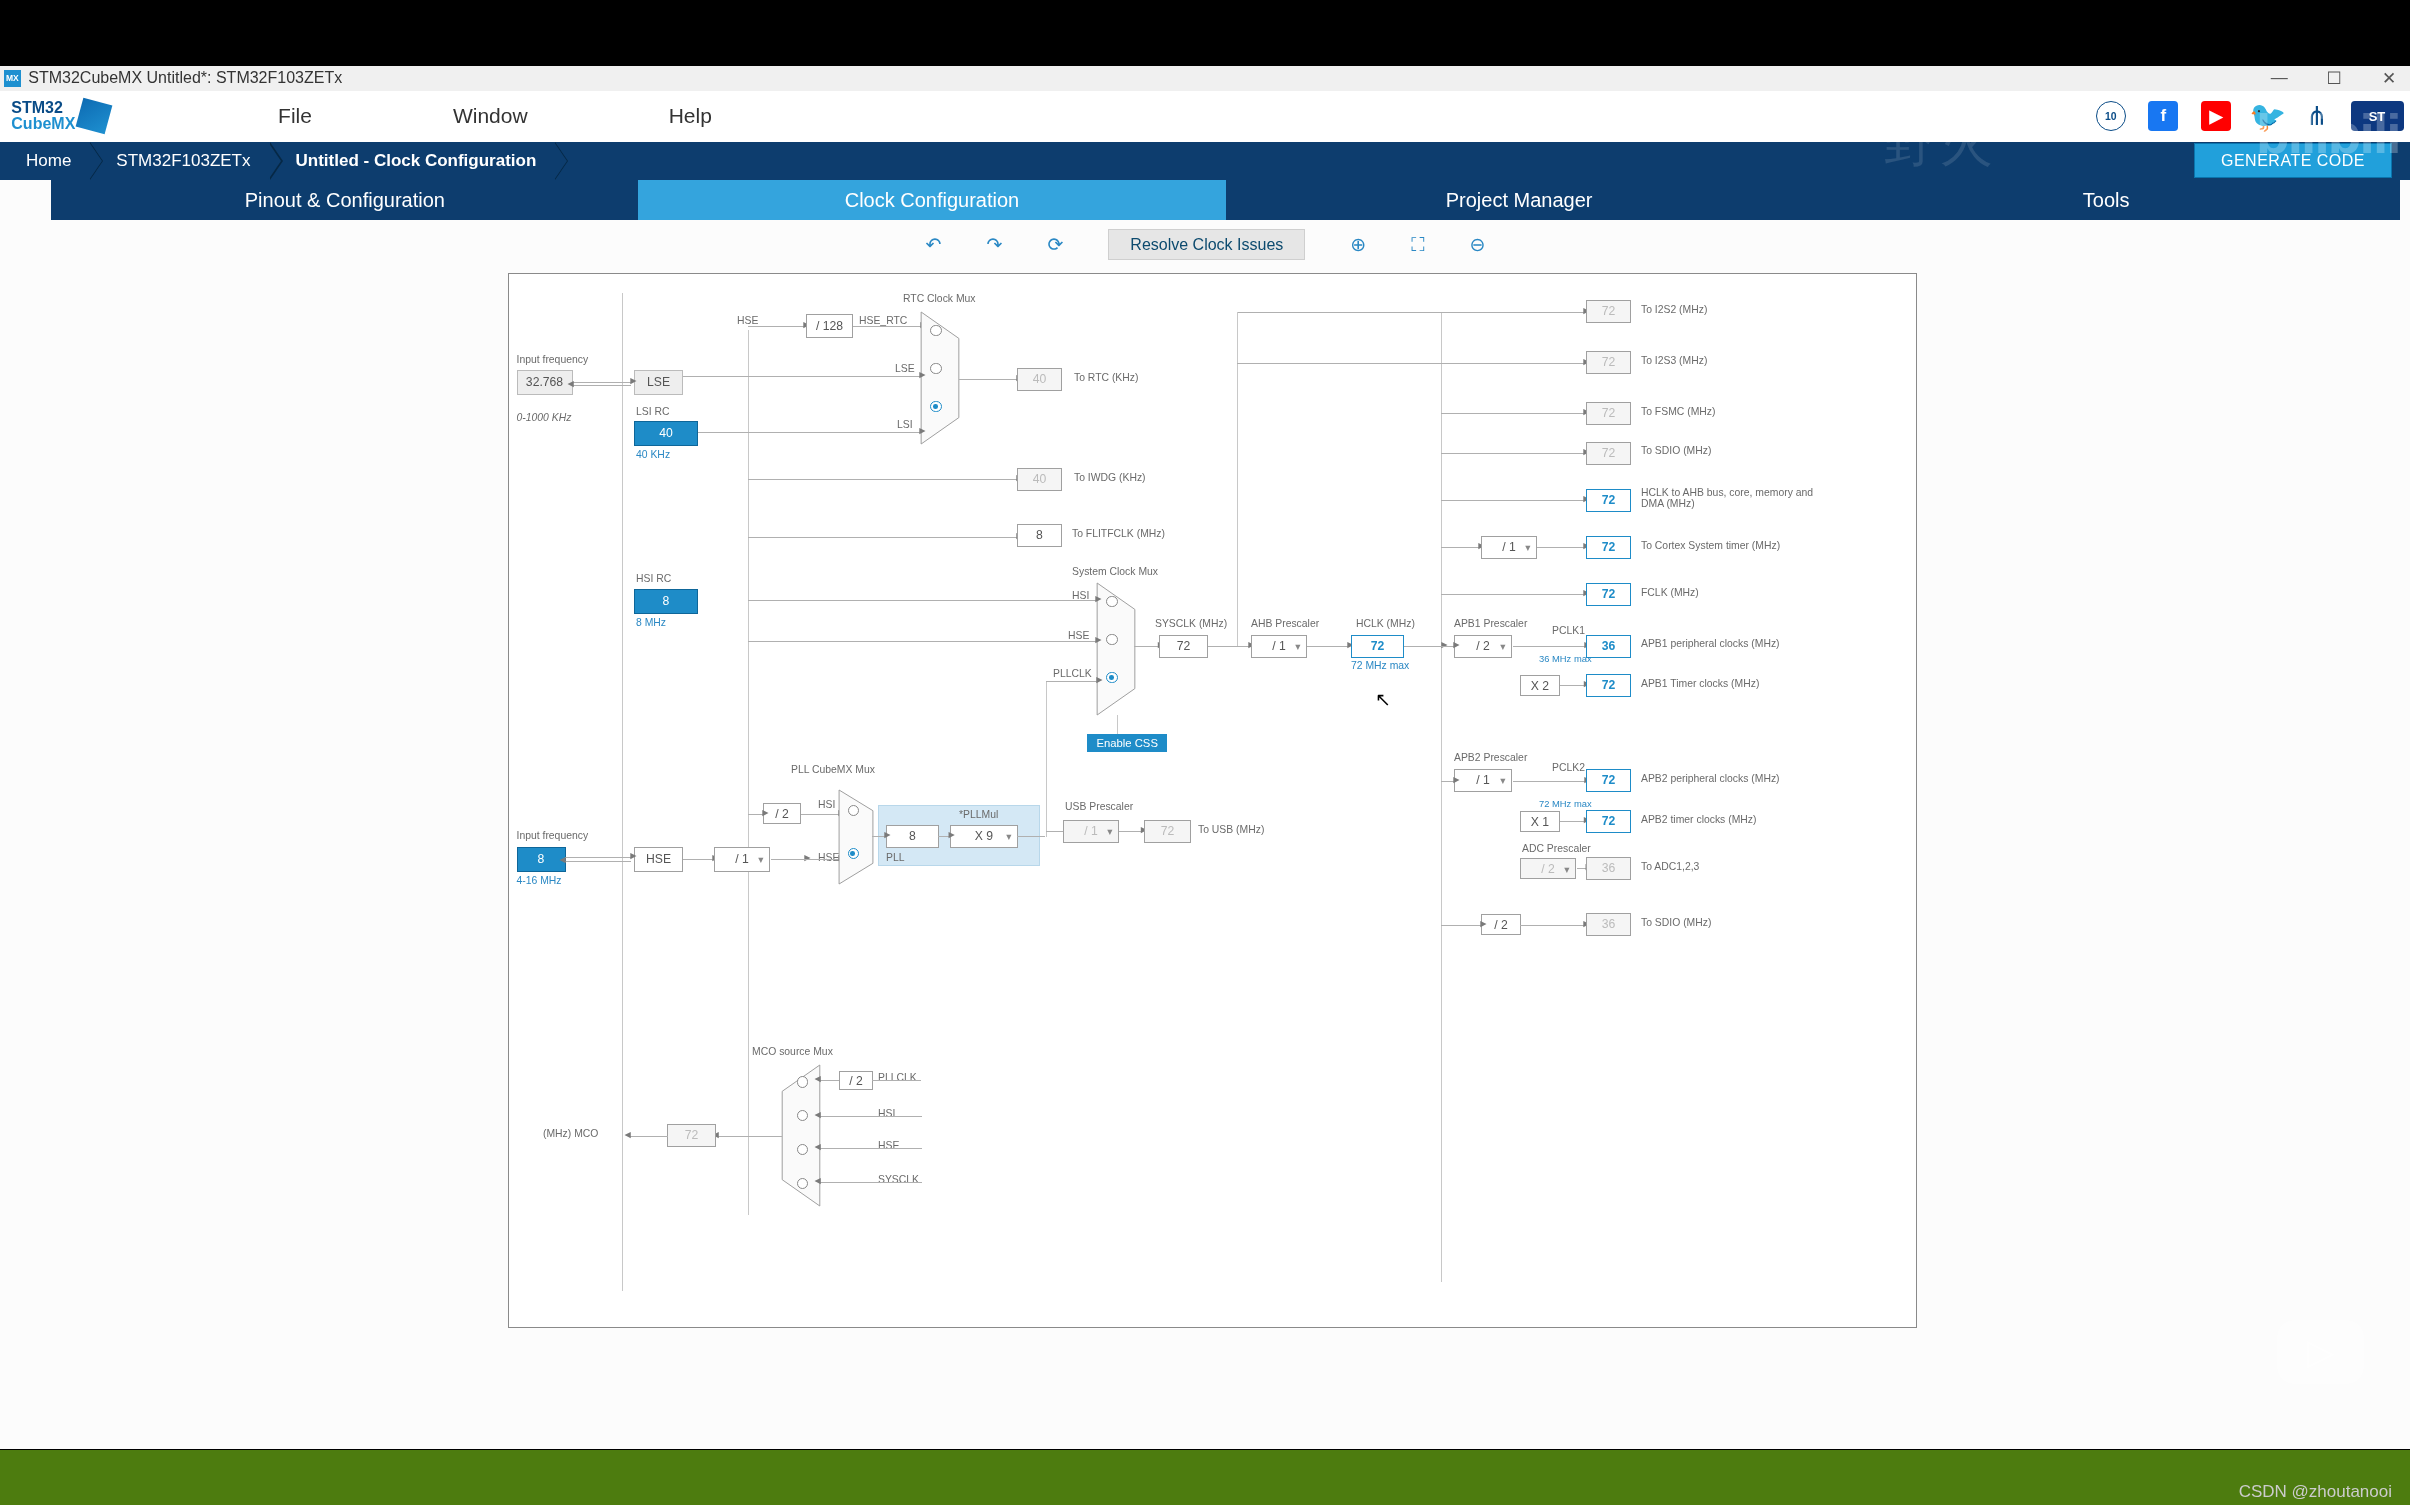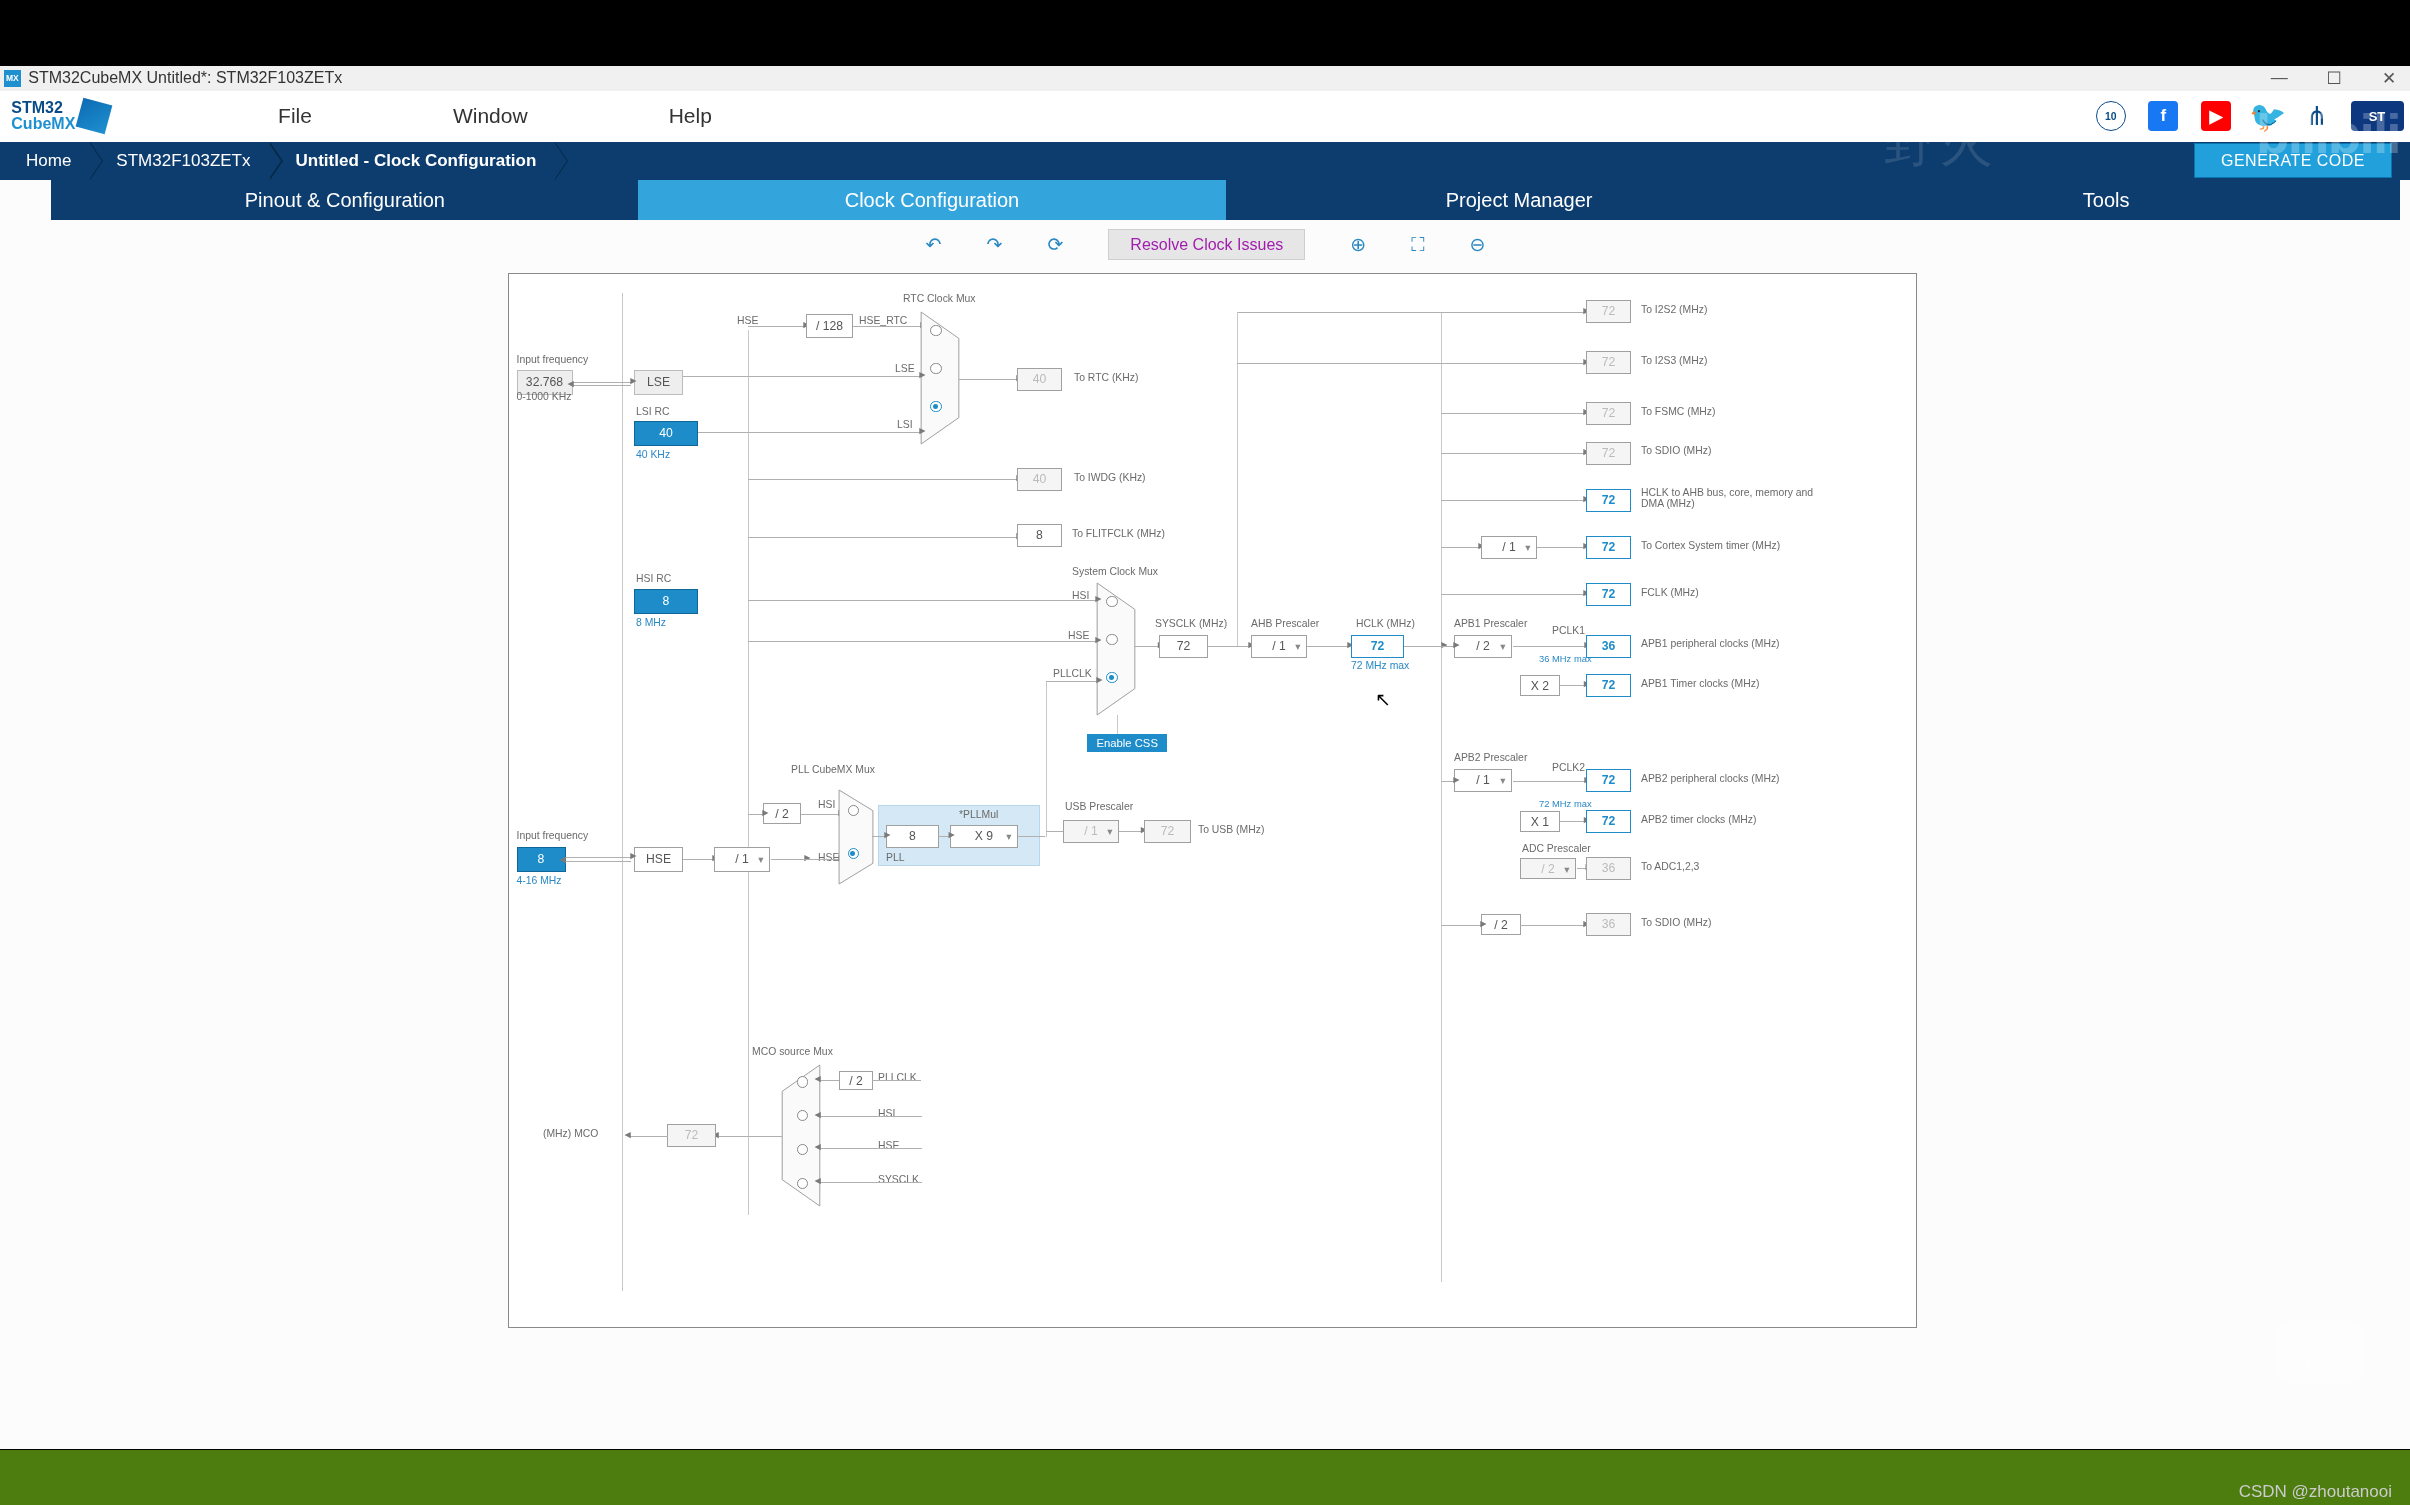--- a/index.html
+++ b/index.html
@@ -38,21 +38,21 @@
 .crumb::before { content: ''; position: absolute; right: -11.3px; top: 0; width: 0; height: 0; border-top: 19px solid transparent; border-bottom: 19px solid transparent; border-left: 13px solid #0d3d6e; z-index: 2; }
 .generate-btn { margin-left: auto; background: #21a0db; color: #fff; padding: 7.5px 26px; font-size: 16px; letter-spacing: 0.5px; margin-right: 19px; border: 0.9px solid #0a75ad; }
 
 .tabs-bar { height: 40px; display: flex; margin-left: 11.3px; margin-right: 11.3px; margin-top: 0.9px; padding-left: 40px; }
 .tab { flex: 1; display: flex; align-items: center; justify-content: center; color: #fff; font-size: 20px; }
 .tab.dark { background: #0d3d6e; }
 .tab.light { background: #34a4dd; }
 
 .toolbar { height: 34px; display: flex; align-items: center; justify-content: center; gap: 45px; margin-top: 7.5px; }
 .tool-icon { color: #2a88c4; font-size: 19px; }
-.resolve-btn { background: #e6e6e6; color: #a21caf; border: 0.9px solid #cfcfcf; padding: 5.6px 21px; font-size: 16px; }
+.resolve-btn { background: #e6e6e6; color: #0c4a6e; border: 0.9px solid #cfcfcf; padding: 5.6px 21px; font-size: 16px; }
 
 .diagram-wrap { position: absolute; left: 508px; top: 273px; width: 1409px; height: 1055px; border: 1.9px solid #8a8a8a; background: #fff; }
 .diagram { position: relative; width: 100%; height: 100%; font-size: 11.3px; color: #555; }
 
 .vline { position: absolute; width: 0.9px; background: #c8c8c8; }
 .hline { position: absolute; height: 0.9px; background: #b0b0b0; }
 .arrow-r::after { content: '►'; position: absolute; right: -7.5px; top: -6.6px; color: #7a7a7a; font-size: 10.4px; }
 .arrow-l::before { content: '◄'; position: absolute; left: -7.5px; top: -6.6px; color: #7a7a7a; font-size: 10.4px; }
 
 .lbl { position: absolute; font-size: 11.3px; color: #6a6a6a; }
@@ -151,21 +151,21 @@
 
 <div class="diagram-wrap">
 <div class="diagram">
 
 <div class="vline" style="left:113px; top:19px; height:998px;"></div>
 <div class="vline" style="left:239px; top:56px; height:885px;"></div>
 <div class="vline" style="left:932px; top:38px; height:970px;"></div>
 
 <div class="lbl sm" style="left:7.5px; top:80px;">Input frequency</div>
 <div class="box gray" style="left:7.5px; top:96px; width:56px; height:24.5px;">32.768</div>
-<div class="lbl sm" style="left:7.5px; top:117px;">0-1000 KHz</div>
+<div class="lbl sm" style="left:7.5px; top:138px;font-style:italic;">0-1000 KHz</div>
 <div class="box gray" style="left:125px; top:96px; width:49px; height:24.5px;">LSE</div>
 <div class="hline arrow-r" style="left:64px; top:108px; width:58px;"></div>
 <div class="hline arrow-l" style="left:64px; top:111px; width:58px;"></div>
 
 <div class="lbl sm" style="left:127px; top:132px;">LSI RC</div>
 <div class="box blue" style="left:125px; top:147px; width:64px; height:24.5px;">40</div>
 <div class="lbl sm blue" style="left:127px; top:175px;">40 KHz</div>
 
 <div class="lbl sm" style="left:228px; top:41px;">HSE</div>
 <div class="hline arrow-r" style="left:239px; top:52px; width:56px;"></div>

